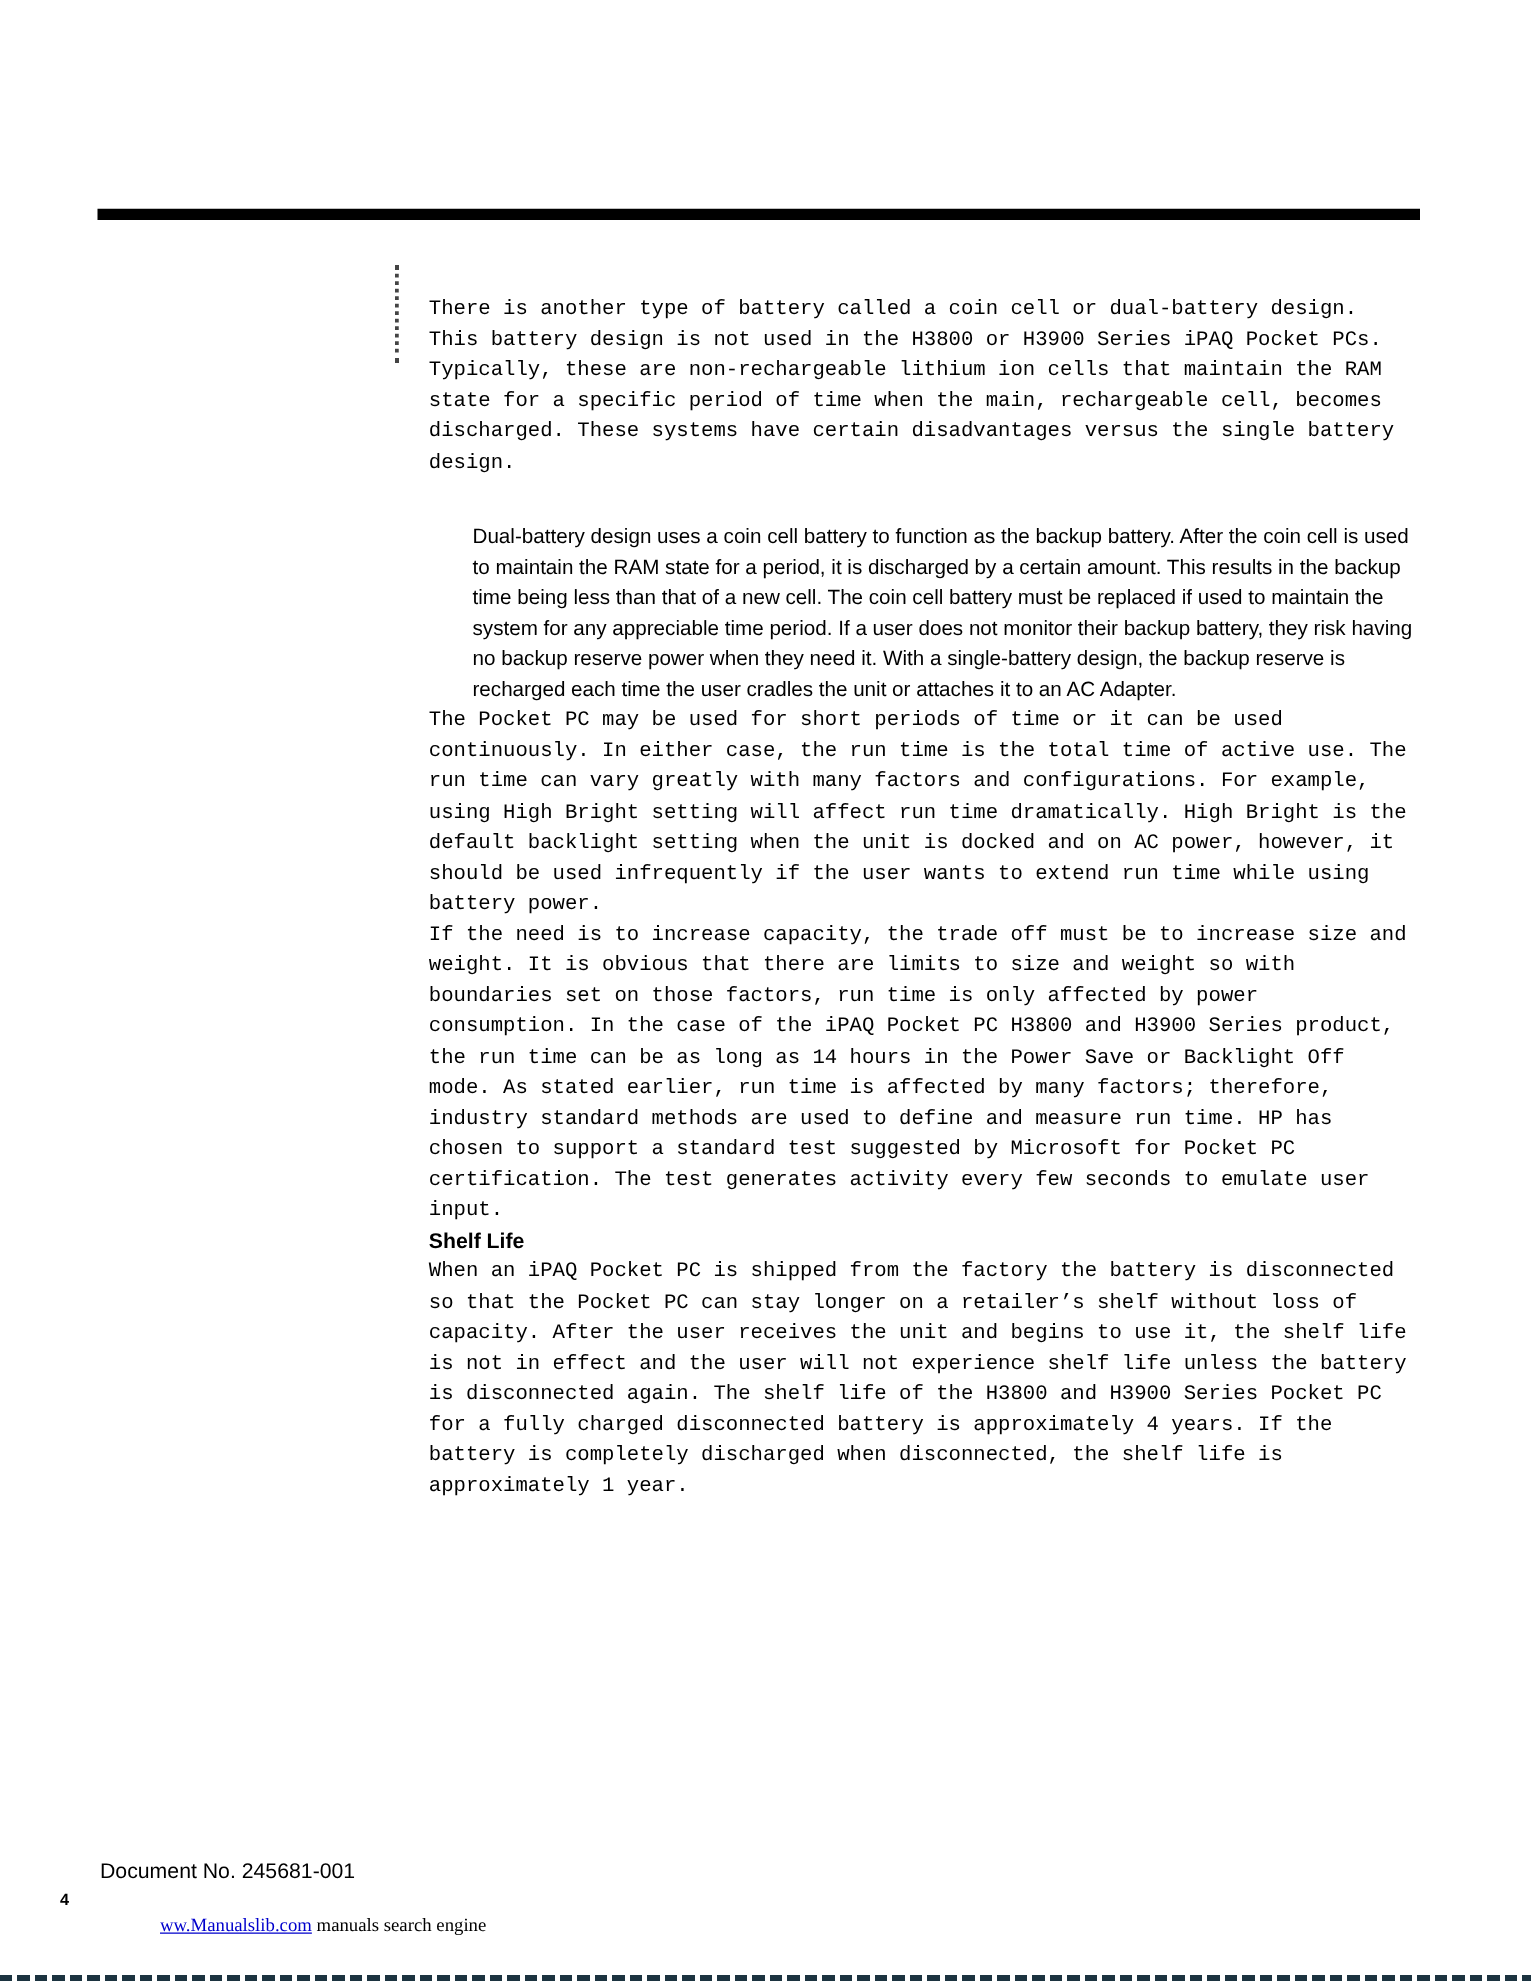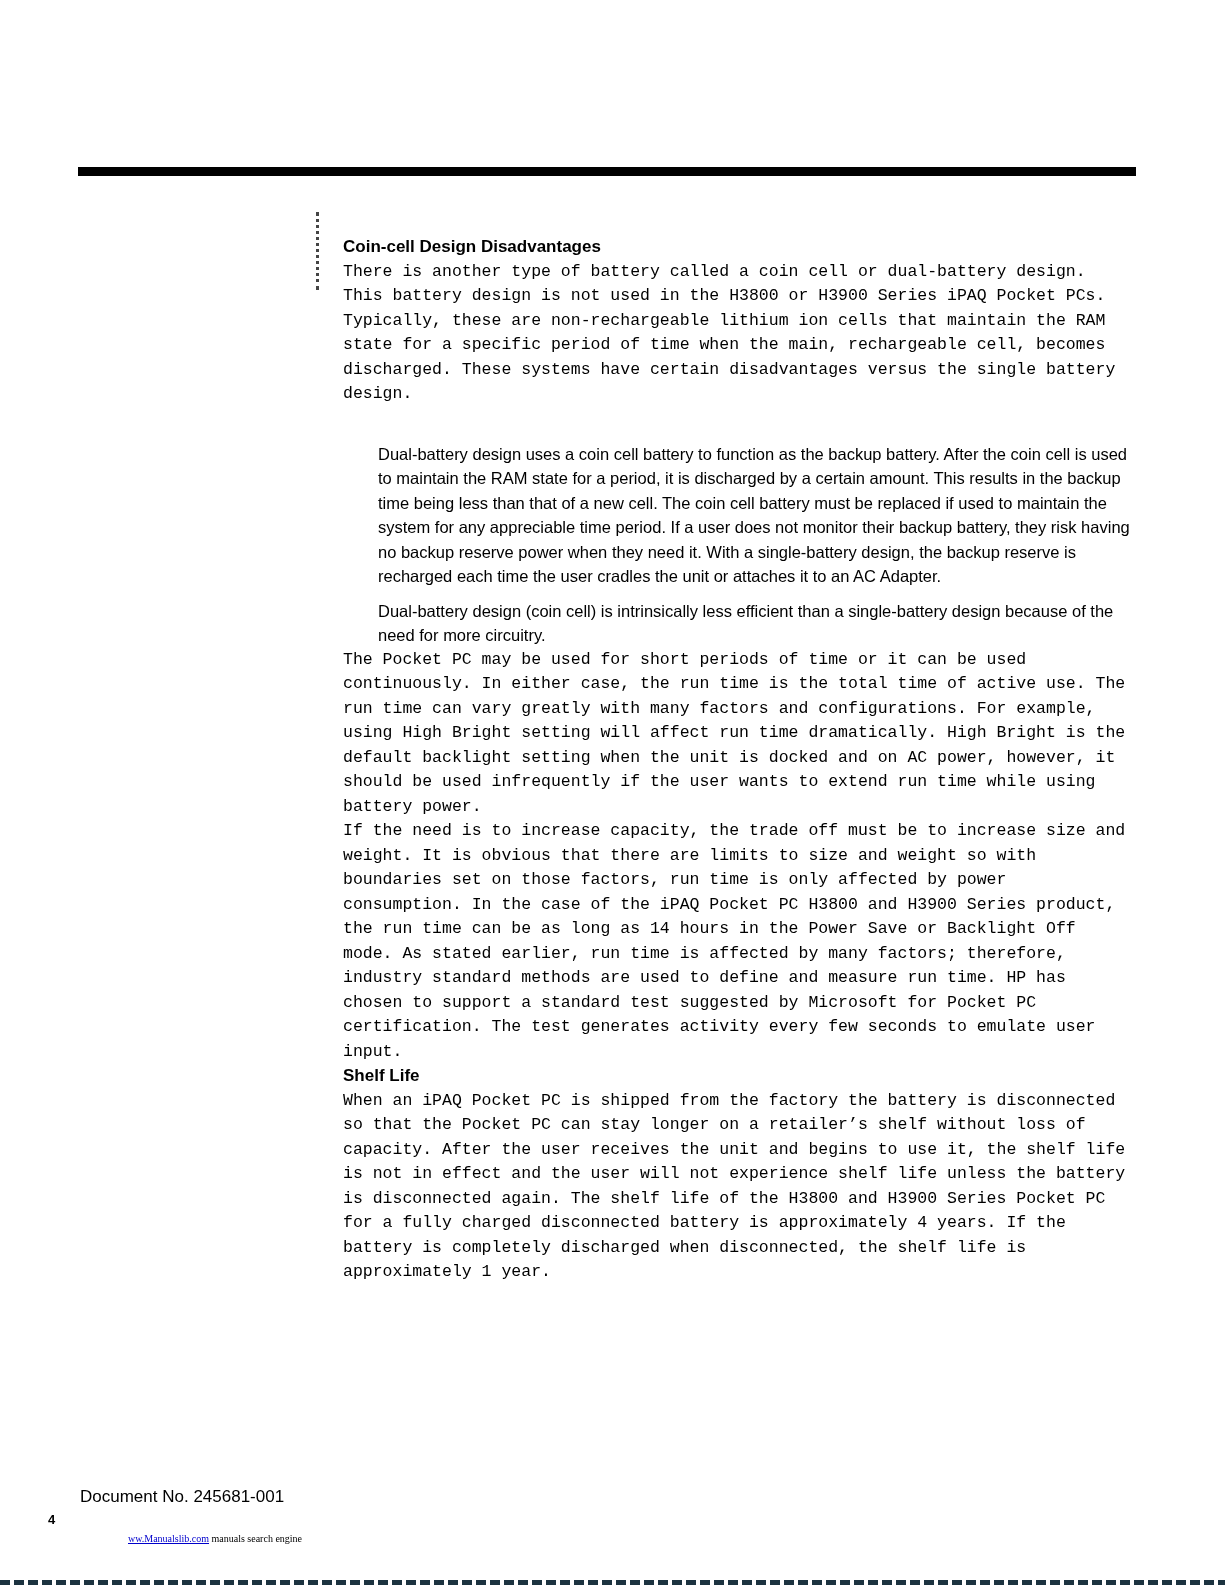--- a/index.html
+++ b/index.html
@@ -68,21 +68,21 @@
     left: 48px;
     top: 1512px;
     font-size: 13px;
     font-weight: bold;
   }
   .watermark {
     position: absolute;
     left: 128px;
     top: 1533px;
     font-family: "Liberation Serif", serif;
-    font-size: 10px;
+    font-size: 15px;
     color: #000000;
   }
   .watermark a {
     color: #0000cc;
     text-decoration: underline;
     cursor: pointer;
   }
   .bottom-dashes {
     position: absolute;
     left: 0;
@@ -99,27 +99,25 @@
 </head>
 <body>
 
 <div id="page">
 
   <div class="rule-top"></div>
 
   <div class="dotted-col"></div>
 
   <div class="content">
-    <p class="h-bold">Coin-cell Design Disadvantages</p>
 
     <p class="p-body">There is another type of battery called a coin cell or dual-battery design. This battery design is not used in the H3800 or H3900 Series iPAQ Pocket PCs. Typically, these are non-rechargeable lithium ion cells that maintain the RAM state for a specific period of time when the main, rechargeable cell, becomes discharged.  These systems have certain disadvantages versus the single battery design.</p>
 
     <div class="indent-block">
       <p>Dual-battery design uses a coin cell battery to function as the backup battery.  After the coin cell is used to maintain the RAM state for a period, it is discharged by a certain amount.  This results in the backup time being less than that of a new cell. The coin cell battery must be replaced if used to maintain the system for any appreciable time period.  If a user does not monitor their backup battery, they risk having no backup reserve power when they need it.  With a single-battery design, the backup reserve is recharged each time the user cradles the unit or attaches it to an AC Adapter.</p>
-      <p class="p-ind2">Dual-battery design (coin cell) is intrinsically less efficient than a single-battery design because of the need for more circuitry.</p>
     </div>
 
 
 
     <p class="p-body">The Pocket PC may be used for short periods of time or it can be used continuously.  In either case, the run time is the total time of active use.  The run time can vary greatly with many factors and configurations. For example, using High Bright setting will affect run time dramatically.  High Bright is the default backlight setting when the unit is docked and on AC power, however, it should be used infrequently if the user wants to extend run time while using battery power.</p>
 
     <p class="p-body">If the need is to increase capacity, the trade off must be to increase size and weight. It is obvious that there are limits to size and weight so with boundaries set on those factors, run time is only affected by power consumption. In the case of the iPAQ Pocket PC H3800 and H3900 Series product, the run time can be as long as 14 hours in the Power Save or Backlight Off mode. As stated earlier, run time is affected by many factors; therefore, industry standard methods are used to define and measure run time. HP has chosen to support a standard test suggested by Microsoft for Pocket PC certification. The test generates activity every few seconds to emulate user input.</p>
 
     <p class="h-sub">Shelf Life</p>
 

